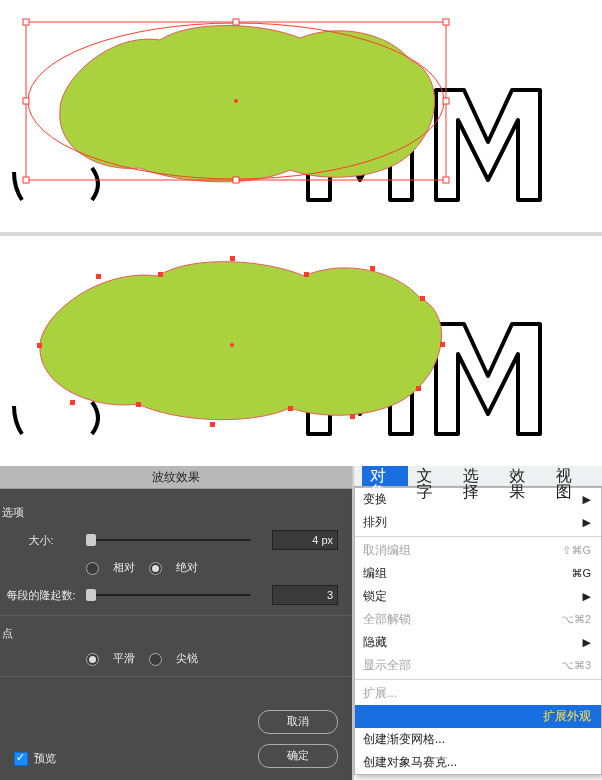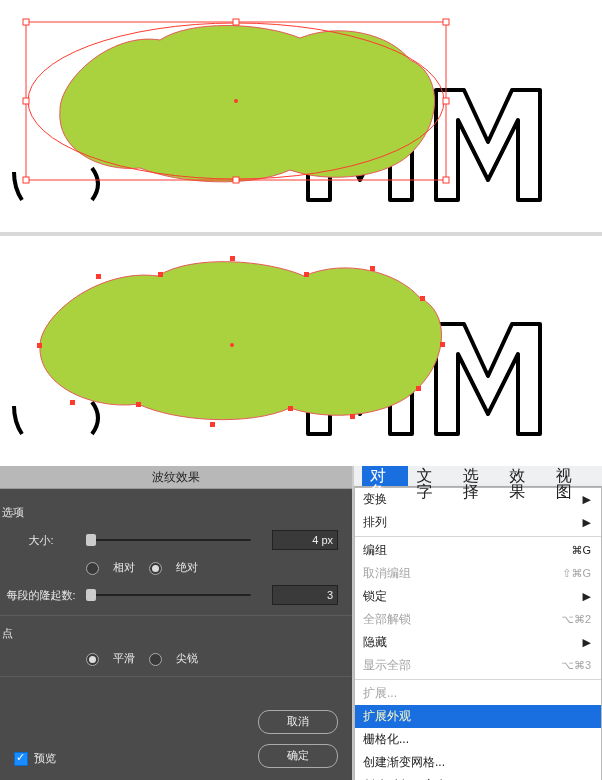--- a/index.html
+++ b/index.html
@@ -251,21 +251,22 @@
     justify-content: space-between;
     padding: 3px 10px 3px 8px;
     height: 17px;
     line-height: 17px;
   }
   .dropdown-item.disabled {
     color: #a4a4a4;
   }
   .dropdown-item.highlight {
     background: #1a6fe0;
-    color: #fef9c3;
+    color: #fde047;
+    justify-content: flex-end;
   }
   .dropdown-sep {
     height: 1px;
     background: #d6d6d6;
     margin: 2px 0;
   }
   .shortcut, .submenu-arrow {
     font-size: 11px;
     color: inherit;
     margin-left: 6px;
@@ -421,29 +422,29 @@
     <div class="dropdown" id="dropdown">
         <div class="dropdown-item">
           <span>变换</span>
           <span class="submenu-arrow">▶</span>
         </div>
         <div class="dropdown-item">
           <span>排列</span>
           <span class="submenu-arrow">▶</span>
         </div>
         <div class="dropdown-sep"></div>
-        <div class="dropdown-item">
-          <span>编组</span>
-          <span class="shortcut">⌘G</span>
-        </div>
         <div class="dropdown-item disabled">
           <span>取消编组</span>
           <span class="shortcut">⇧⌘G</span>
         </div>
         <div class="dropdown-item">
+          <span>编组</span>
+          <span class="shortcut">⌘G</span>
+        </div>
+        <div class="dropdown-item">
           <span>锁定</span>
           <span class="submenu-arrow">▶</span>
         </div>
         <div class="dropdown-item disabled">
           <span>全部解锁</span>
           <span class="shortcut">⌥⌘2</span>
         </div>
         <div class="dropdown-item">
           <span>隐藏</span>
           <span class="submenu-arrow">▶</span>
@@ -453,23 +454,20 @@
           <span class="shortcut">⌥⌘3</span>
         </div>
         <div class="dropdown-sep"></div>
         <div class="dropdown-item disabled">
           <span>扩展...</span>
         </div>
         <div class="dropdown-item highlight">
           <span>扩展外观</span>
         </div>
         <div class="dropdown-item">
-          <span>栅格化...</span>
-        </div>
-        <div class="dropdown-item">
           <span>创建渐变网格...</span>
         </div>
         <div class="dropdown-item">
           <span>创建对象马赛克...</span>
         </div>
       </div>
   </div>
 
 </div>
 

